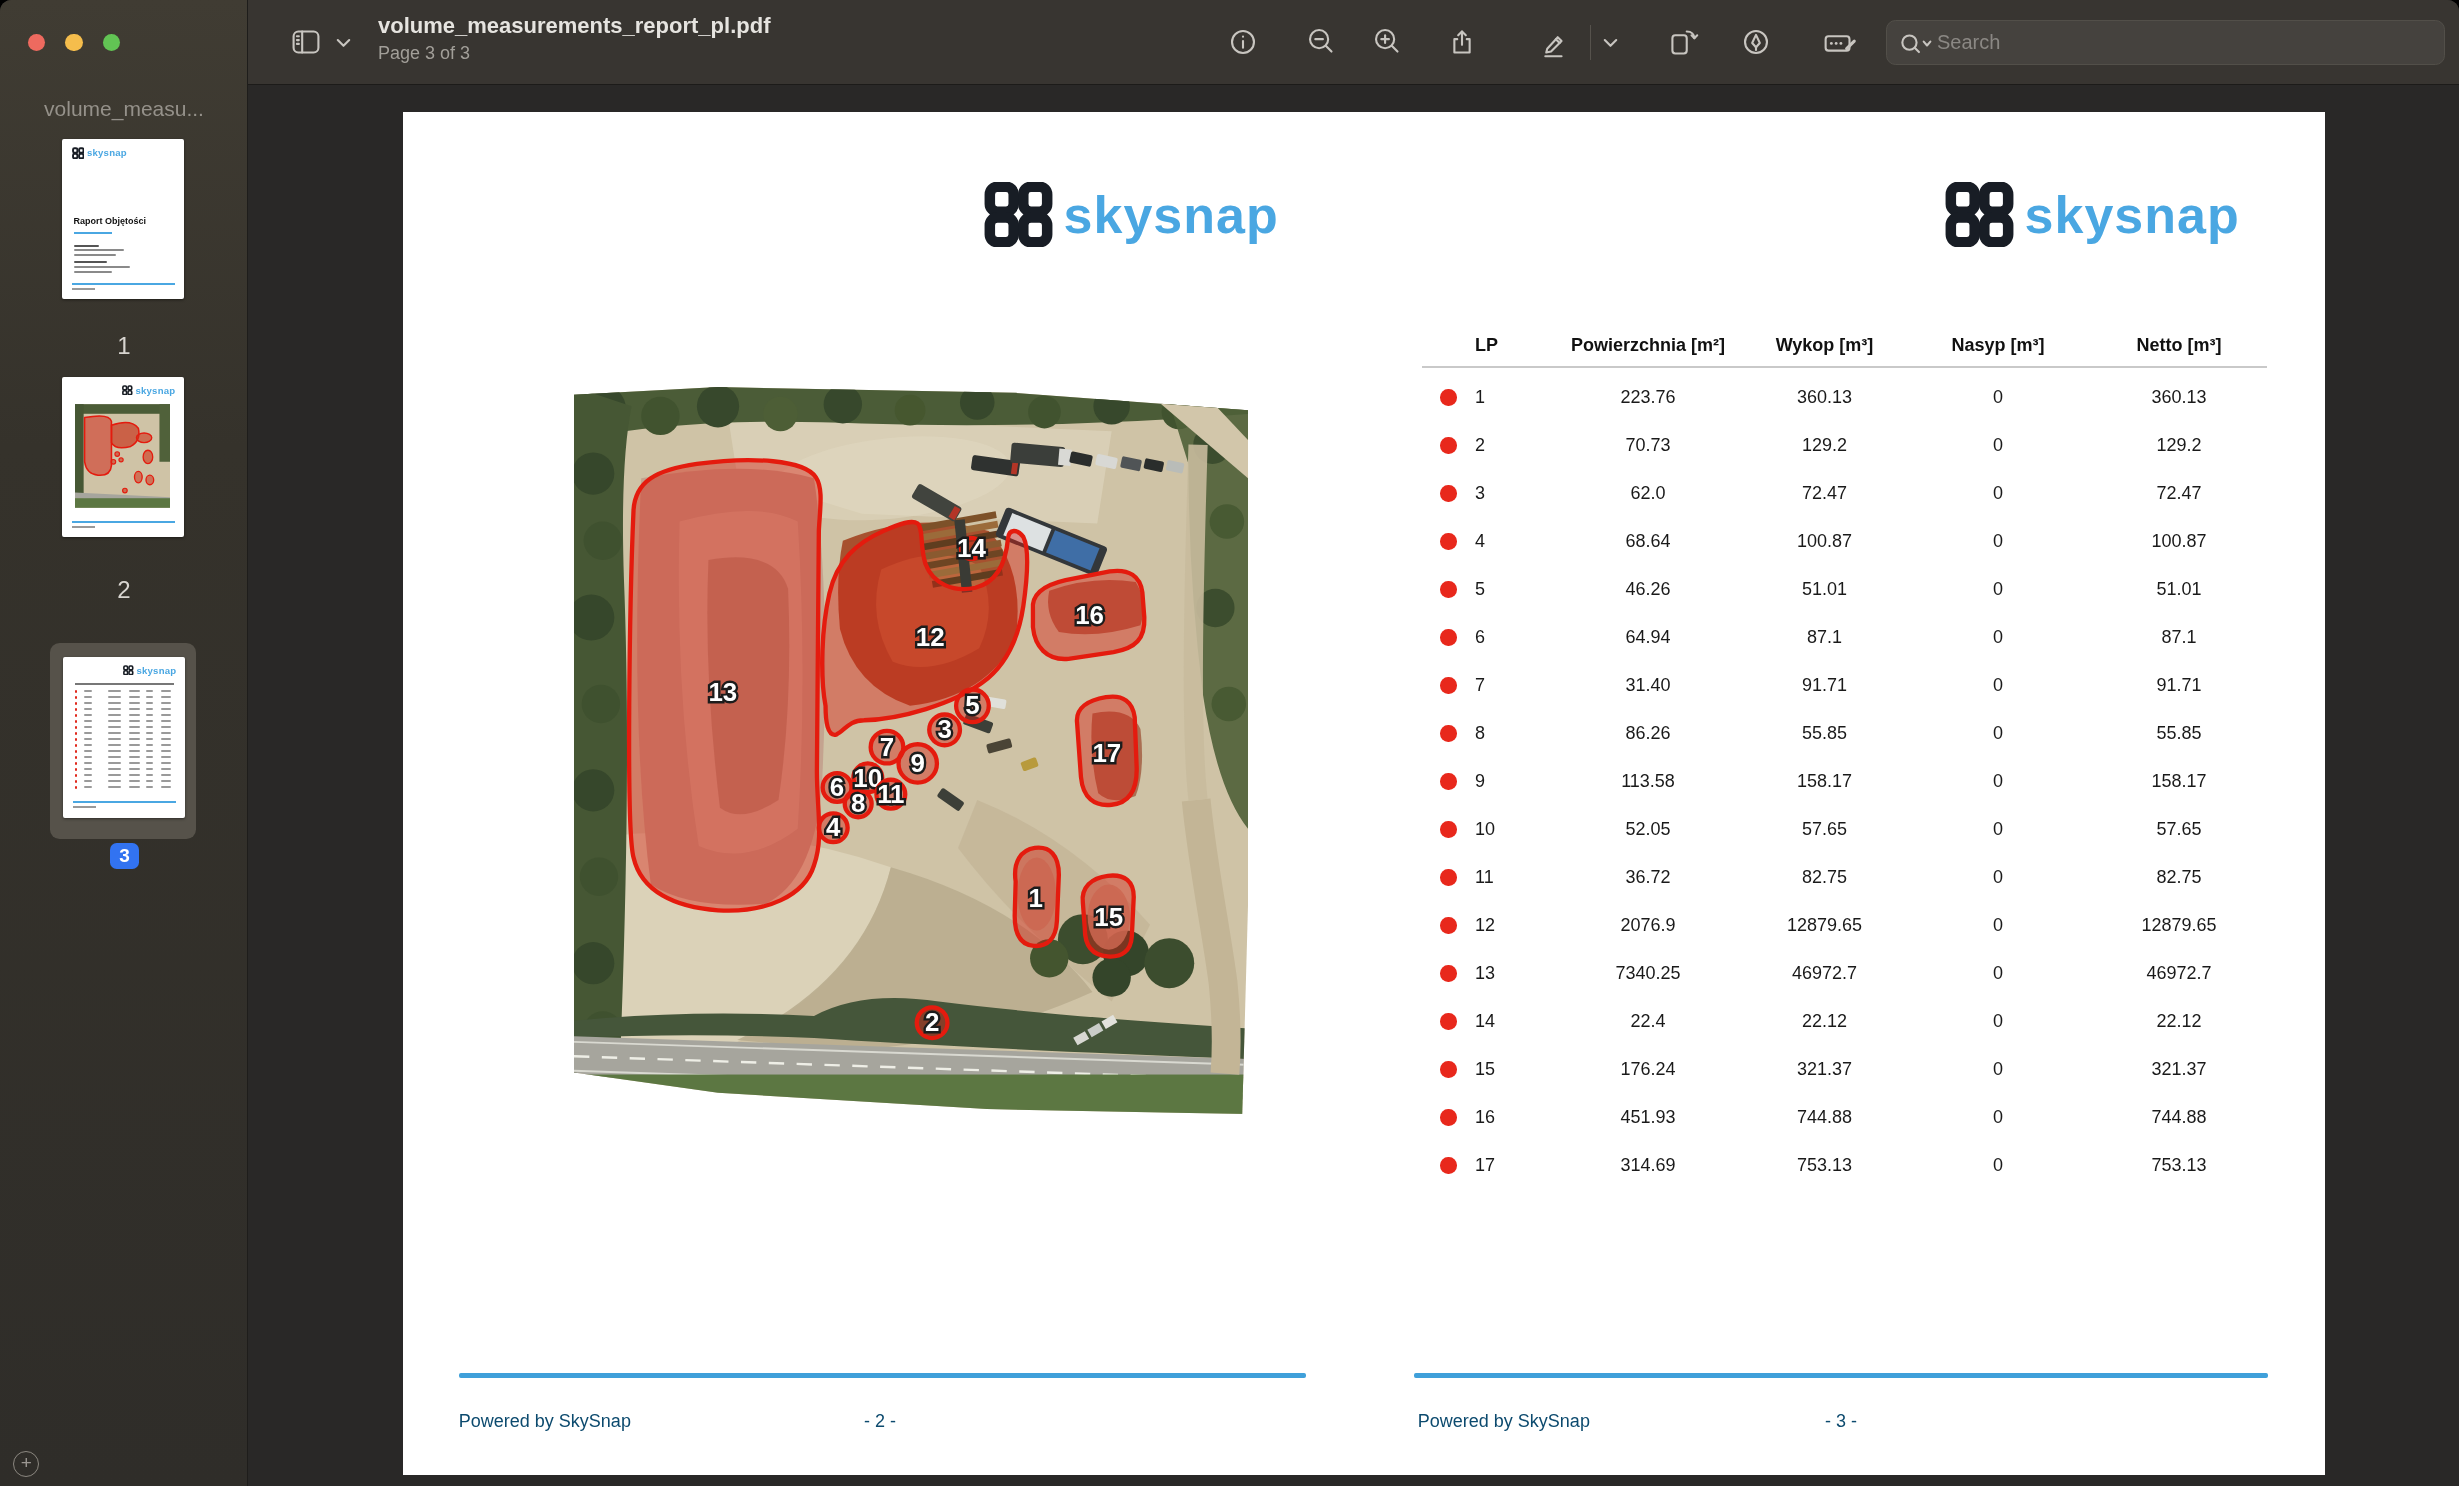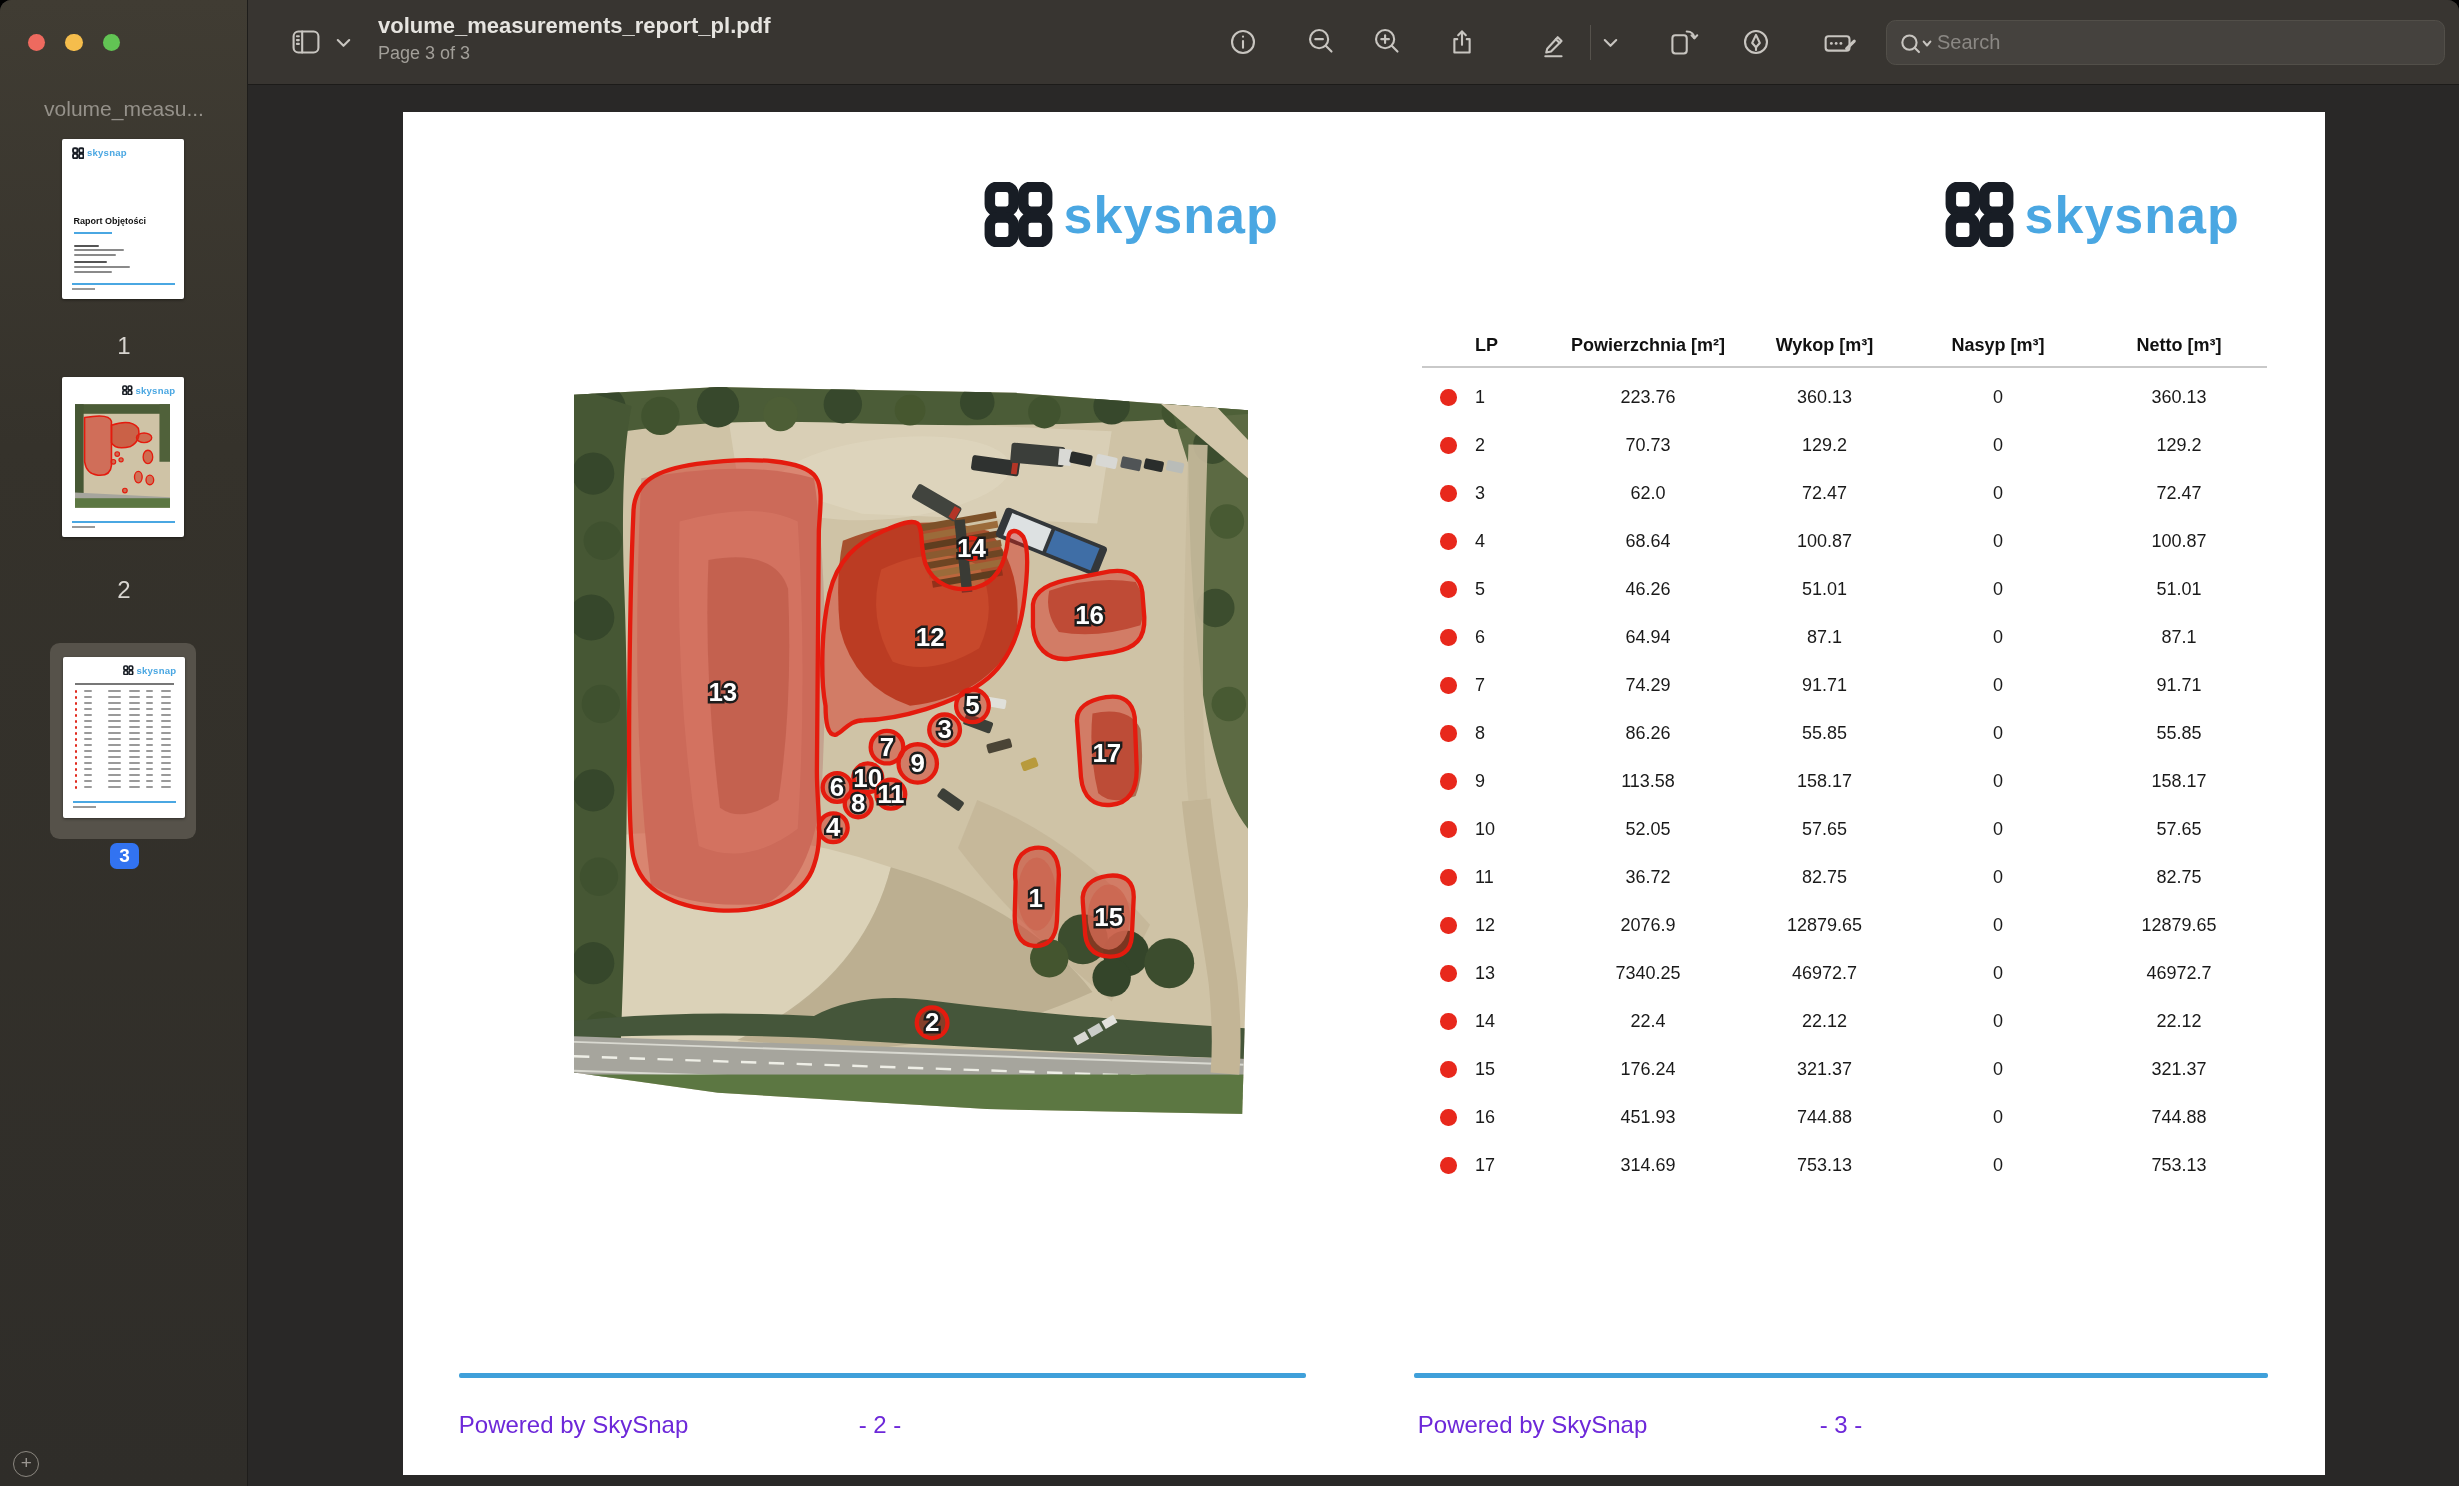--- a/index.html
+++ b/index.html
@@ -68,21 +68,21 @@
   
   .page { position:absolute; top:112px; width:961px; height:1363px; background:#fff; }
   .page-left { left:403px; }
   .page-right { left:1364px; }
   .logo-block { position:absolute; left:581px; top:70px; display:flex; align-items:center; }
   .logo-word { font-size:52px; font-weight:700; color:#4aa7e2; letter-spacing:1px; margin-left:10.6px; }
   .aerial { position:absolute; left:171px; top:275px; }
   .footer-line { position:absolute; top:1261px; height:4.8px; background:#3fa0da; border-radius:1.9px; }
   .page-left .footer-line { left:56px; width:847px; }
   .page-right .footer-line { left:50px; width:854px; }
-  .footer-row { position:absolute; top:1299px; left:50px; width:854px; height:25px; font-size:24px; color:#6d28d9; }
+  .footer-row { position:absolute; top:1299px; left:50px; width:854px; height:25px; font-size:18px; color:#0c4a6e; }
   .powered { position:absolute; left:3.8px; }
   .page-left .powered { left:5.8px; }
   .folio { position:absolute; left:0; width:100%; text-align:center; }
 
   
   .vol-table { position:absolute; left:58px; top:219px; width:845px; }
   .thead { display:flex; height:29px; align-items:center; font-weight:700; font-size:18px; color:#111; }
   .thead-rule { height:1.9px; background:#c9c9c9; margin-top:5.8px; }
   .tbody { margin-top:5.8px; }
   .trow { display:flex; height:48px; align-items:center; font-size:18px; color:#1a1a1a; }
@@ -706,21 +706,21 @@
             <span class="c2">64.94</span>
             <span class="c3">87.1</span>
             <span class="c4">0</span>
             <span class="c5">87.1</span>
           </div>
           <div class="trow">
             <div class="c0">
               <span class="dot"></span>
             </div>
             <span class="c1">7</span>
-            <span class="c2">74.29</span>
+            <span class="c2">31.40</span>
             <span class="c3">91.71</span>
             <span class="c4">0</span>
             <span class="c5">91.71</span>
           </div>
           <div class="trow">
             <div class="c0">
               <span class="dot"></span>
             </div>
             <span class="c1">8</span>
             <span class="c2">86.26</span>

